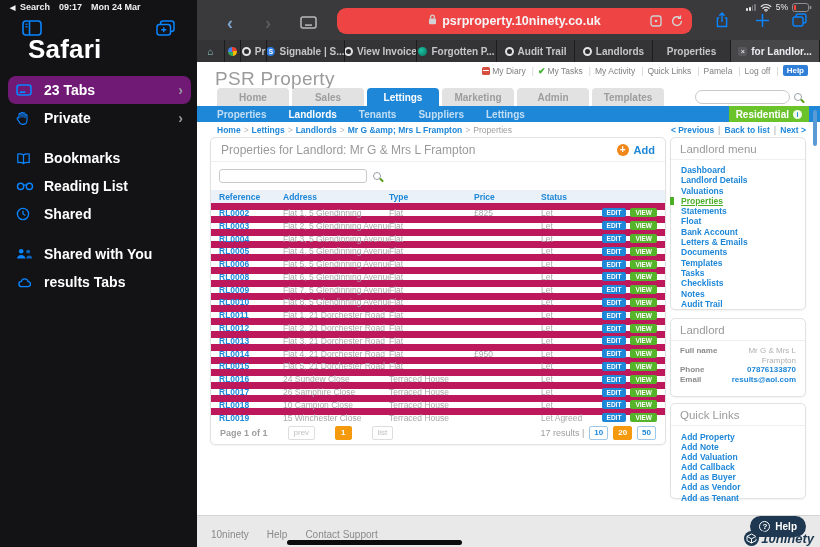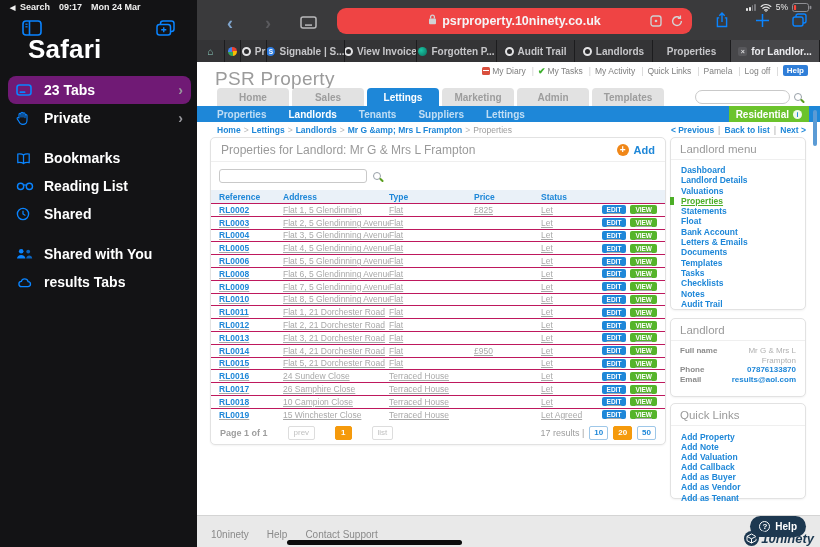--- a/index.html
+++ b/index.html
@@ -95,21 +95,21 @@
 
   .panel{position:absolute;left:13px;top:75px;width:456px;height:308px;background:#fff;border:1px solid #e2e2e2;border-radius:5px;box-shadow:0 1px 2px rgba(0,0,0,.05);}
   .panel-title{height:24px;display:flex;align-items:center;padding:0 10px;border-bottom:1px solid #efefef;color:#9a9a9a;font-size:12px;}
   .addwrap{margin-left:auto;display:flex;align-items:center;gap:5px;}
   .add-circ{width:12px;height:12px;border-radius:50%;background:#f08718;color:#fff;font-size:10px;font-weight:bold;line-height:12px;text-align:center;}
   .add-label{color:#1e87d8;font-size:11px;font-weight:bold;}
   .searchrow{height:28px;display:flex;align-items:center;gap:6px;padding:0 8px;}
   .searchrow input{width:148px;height:14px;border:1px solid #c9c9c9;border-radius:3px;font-size:9px;padding:0 5px;outline:none;}
 
   .thead{height:13px;background:#eaf1f8;display:flex;align-items:center;padding:0 8px;color:#1e87d8;font-size:8.5px;font-weight:bold;}
-  .trow{height:12.8px;display:flex;align-items:center;padding:0 8px;font-size:8.5px;color:#a8a8a8;border-top:1px solid #be185d;text-decoration:underline;}
+  .trow{height:12.8px;display:flex;align-items:center;padding:0 8px;font-size:8.5px;color:#a8a8a8;border-top:7px solid #be185d;}
   .c{overflow:hidden;white-space:nowrap;}
   .col-ref{width:64px;}  .col-addr{width:106px;} .col-type{width:85px;} .col-price{width:67px;} .col-status{width:58px;}
   .col-act{flex:1;display:flex;justify-content:flex-end;gap:4px;align-items:center;}
   .ref{color:#1e87d8;font-weight:bold;}
   .btn{color:#fff;font-size:6.5px;font-weight:bold;padding:1px 5px;border-radius:2px;line-height:7px;}
   .btn.edit{background:#1e87d8;}
   .btn.view{background:#55b42a;}
 
   .pagrow{height:24px;display:flex;align-items:center;padding:0 9px;gap:20px;}
   .pagetext{font-size:9px;font-weight:bold;color:#9d9d9d;}

